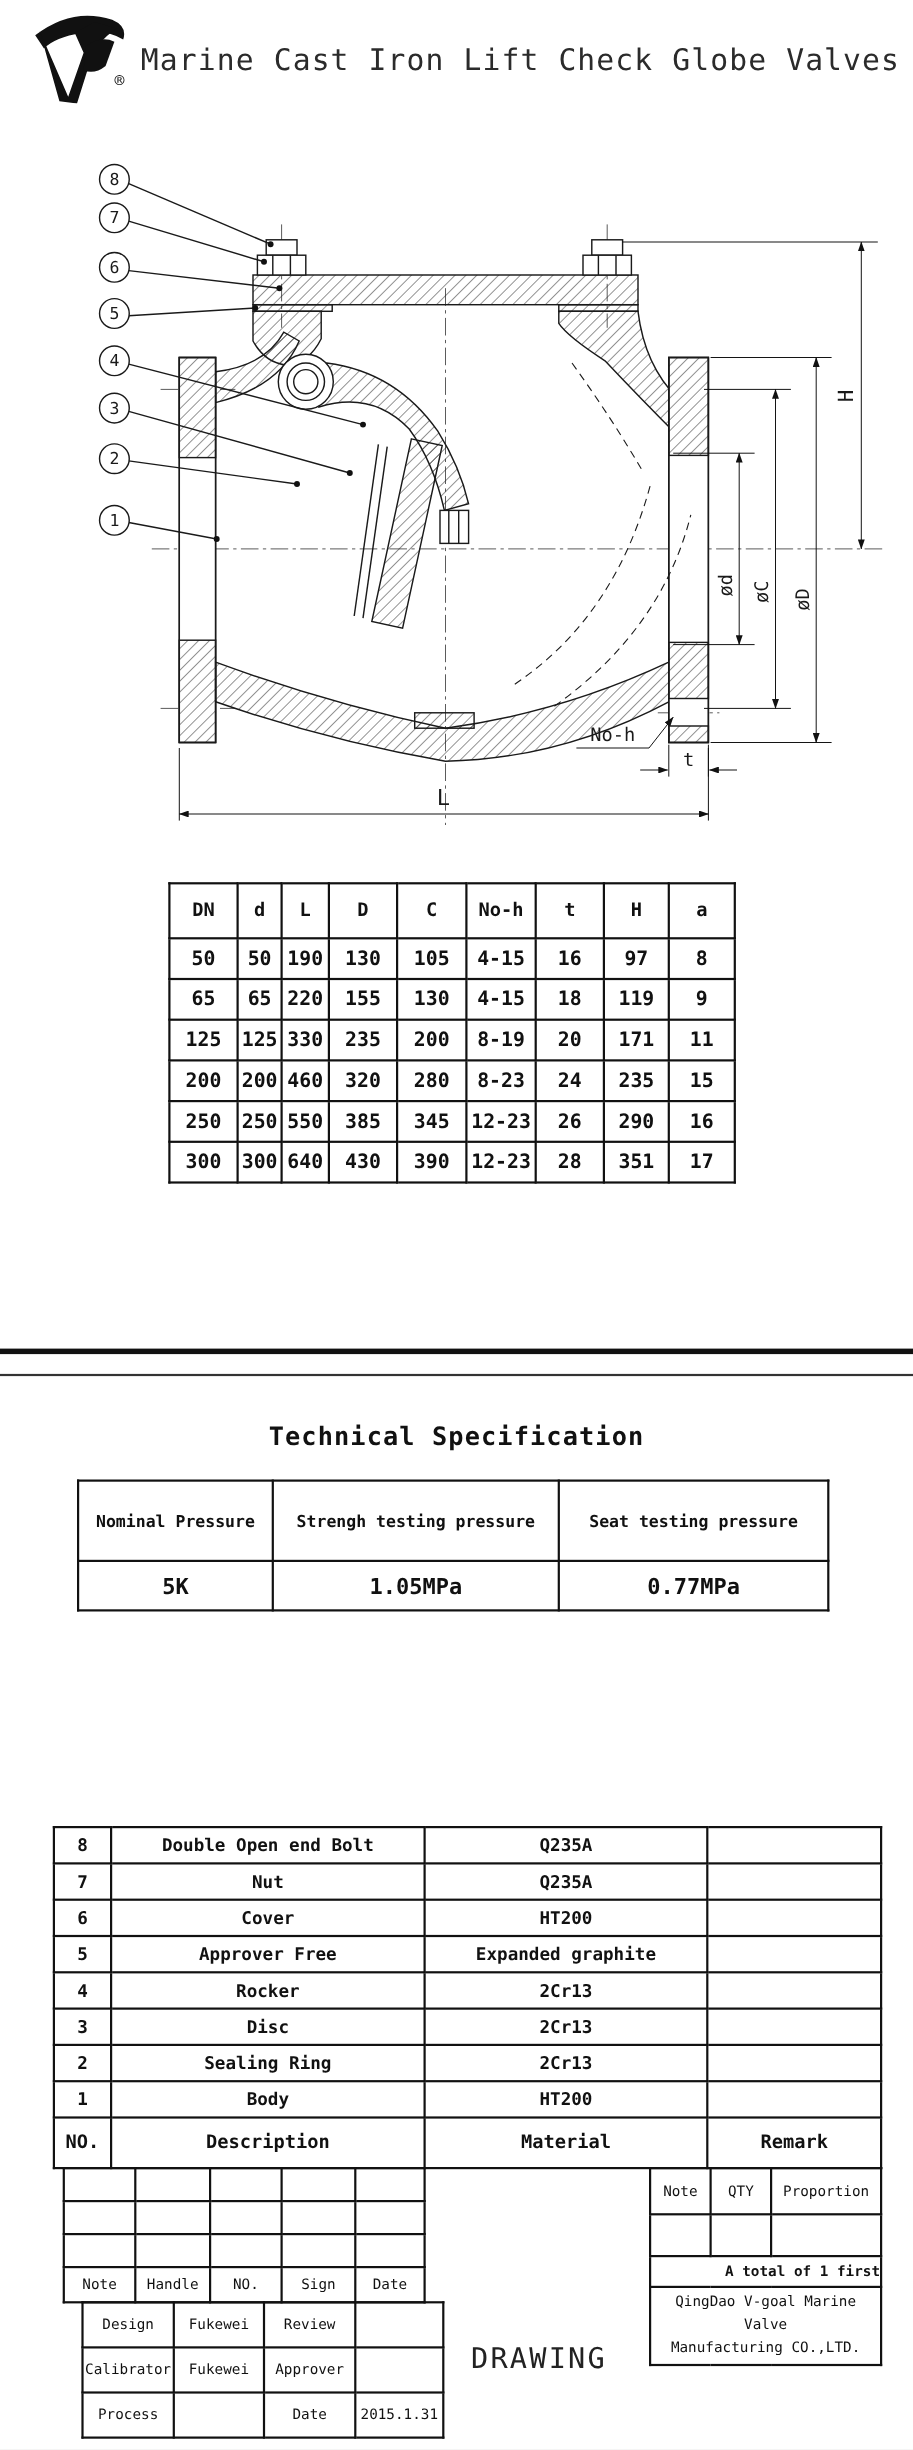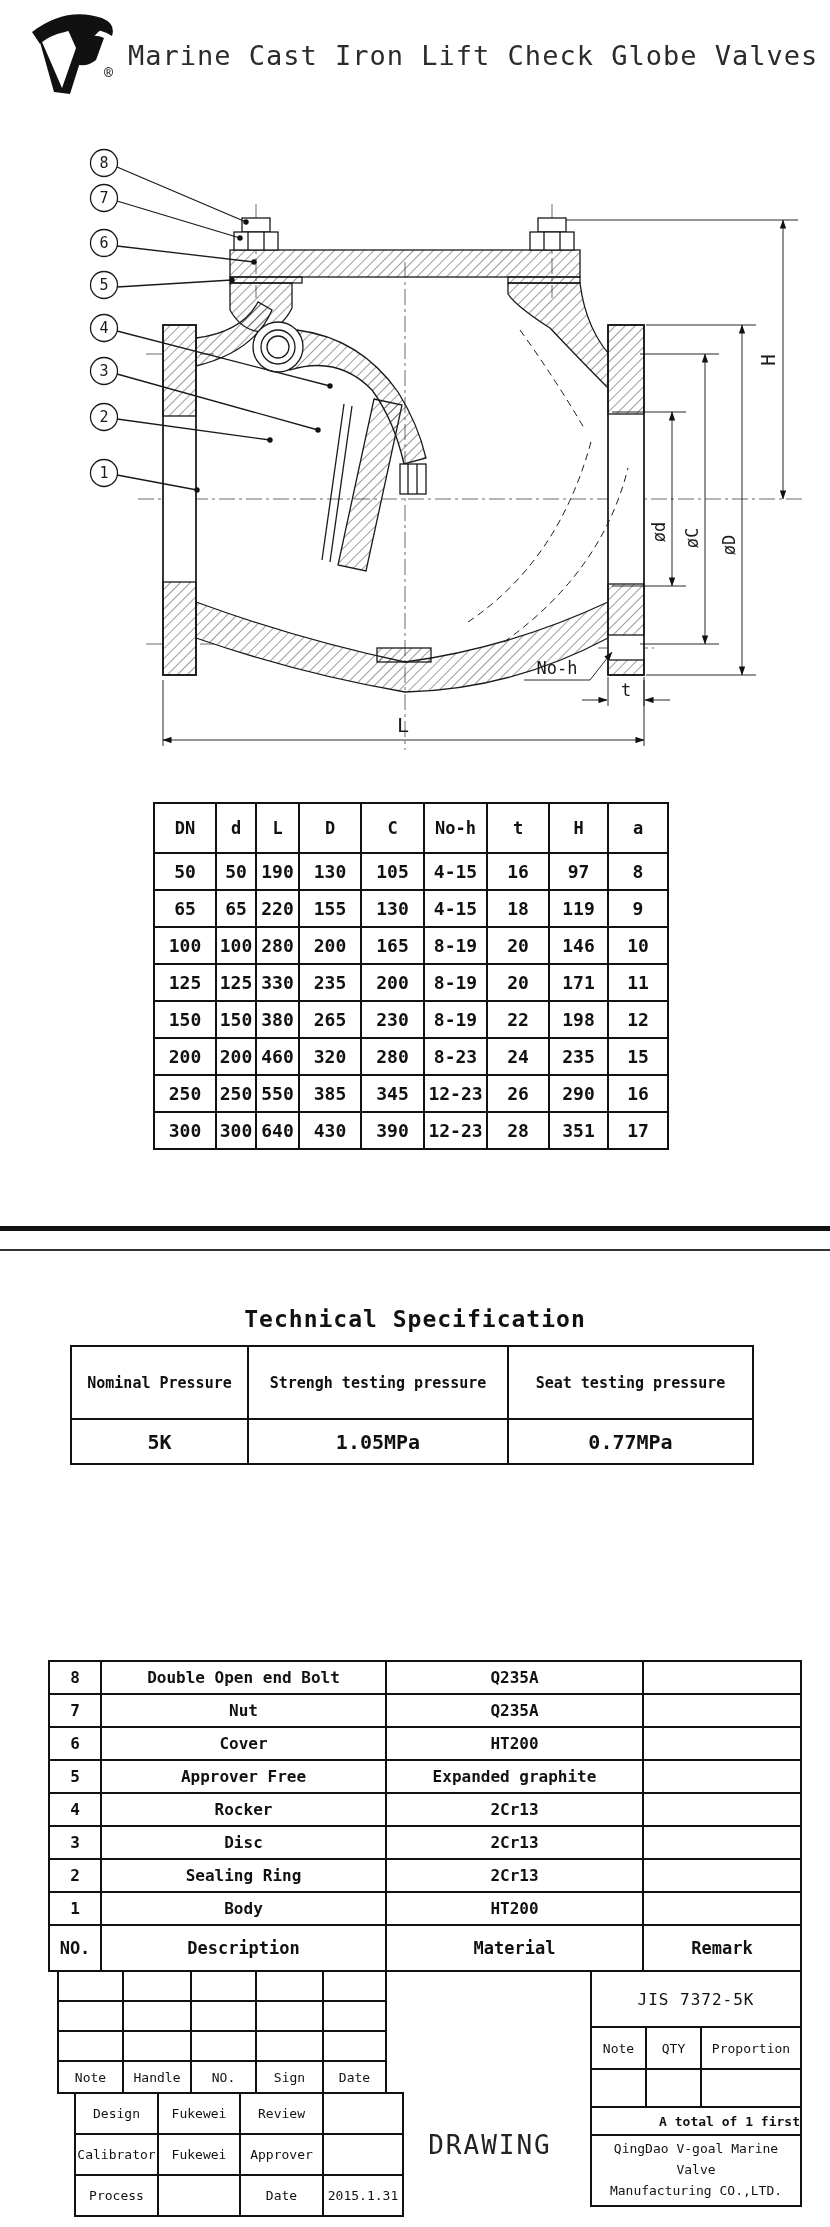--- a/index.html
+++ b/index.html
@@ -19,21 +19,21 @@
   .dim-table td, .dim-table th,
   .spec-table td, .spec-table th,
   .parts-table td, .parts-table th { border:2px solid #111; padding:0; text-align:center; vertical-align:middle; }
   .dim-table { position:absolute; left:153px; top:802px; width:514px; }
   .dim-table th { height:48px; font-size:17px; font-weight:bold; }
   .dim-table td { height:35px; font-size:18px; font-weight:bold; }
   .divider-thick { position:absolute; left:0; top:1226px; width:830px; height:5px; background:#111; }
   .divider-thin  { position:absolute; left:0; top:1249px; width:830px; height:2px; background:#333; }
   .spec-title {
     position:absolute; left:0; top:1294px; width:830px; text-align:center;
-    font-size:23px; font-weight:bold; letter-spacing:1px;margin-top:12px;
+    font-size:23px; font-weight:bold; letter-spacing:1px;
   }
   .spec-table { position:absolute; left:70px; top:1345px; width:682px; }
   .spec-table th { height:71px; font-size:15px; font-weight:bold; }
   .spec-table td { height:43px; font-size:20px; font-weight:bold; }
   .parts-table { position:absolute; left:48px; top:1660px; width:752px; }
   .parts-table td { height:31px; font-size:16px; font-weight:bold; }
   .parts-table tfoot td { height:44px; font-size:17px; }
   
   .tb-table td { border:2px solid #111; padding:0; text-align:center; vertical-align:middle;
                  font-size:13px; font-weight:400; }
@@ -258,55 +258,33 @@
           <td>220</td>
           <td>155</td>
           <td>130</td>
           <td>4-15</td>
           <td>18</td>
           <td>119</td>
           <td>9</td>
         </tr>
 
 
-        <tr>
-          <td>100</td>
-          <td>100</td>
-          <td>280</td>
-          <td>200</td>
-          <td>165</td>
-          <td>8-19</td>
-          <td>20</td>
-          <td>146</td>
-          <td>10</td>
-        </tr>
 
         <tr>
           <td>125</td>
           <td>125</td>
           <td>330</td>
           <td>235</td>
           <td>200</td>
           <td>8-19</td>
           <td>20</td>
           <td>171</td>
           <td>11</td>
         </tr>
 
-        <tr>
-          <td>150</td>
-          <td>150</td>
-          <td>380</td>
-          <td>265</td>
-          <td>230</td>
-          <td>8-19</td>
-          <td>22</td>
-          <td>198</td>
-          <td>12</td>
-        </tr>
 
         <tr>
           <td>200</td>
           <td>200</td>
           <td>460</td>
           <td>320</td>
           <td>280</td>
           <td>8-23</td>
           <td>24</td>
           <td>235</td>
@@ -510,23 +488,20 @@
 
   <div class="drawing-label">DRAWING</div>
 
   <table class="tb-table tb-right">
     <colgroup>
         <col style="width:55px">
         <col style="width:55px">
         <col style="width:100px">
       </colgroup>
     <tbody>
-      <tr>
-        <td class="jis" colspan="3">JIS 7372-5K</td>
-      </tr>
       <tr class="hdr">
         <td>Note</td>
         <td>QTY</td>
         <td>Proportion</td>
       </tr>
       <tr class="emp">
         <td></td>
         <td></td>
         <td></td>
       </tr>

